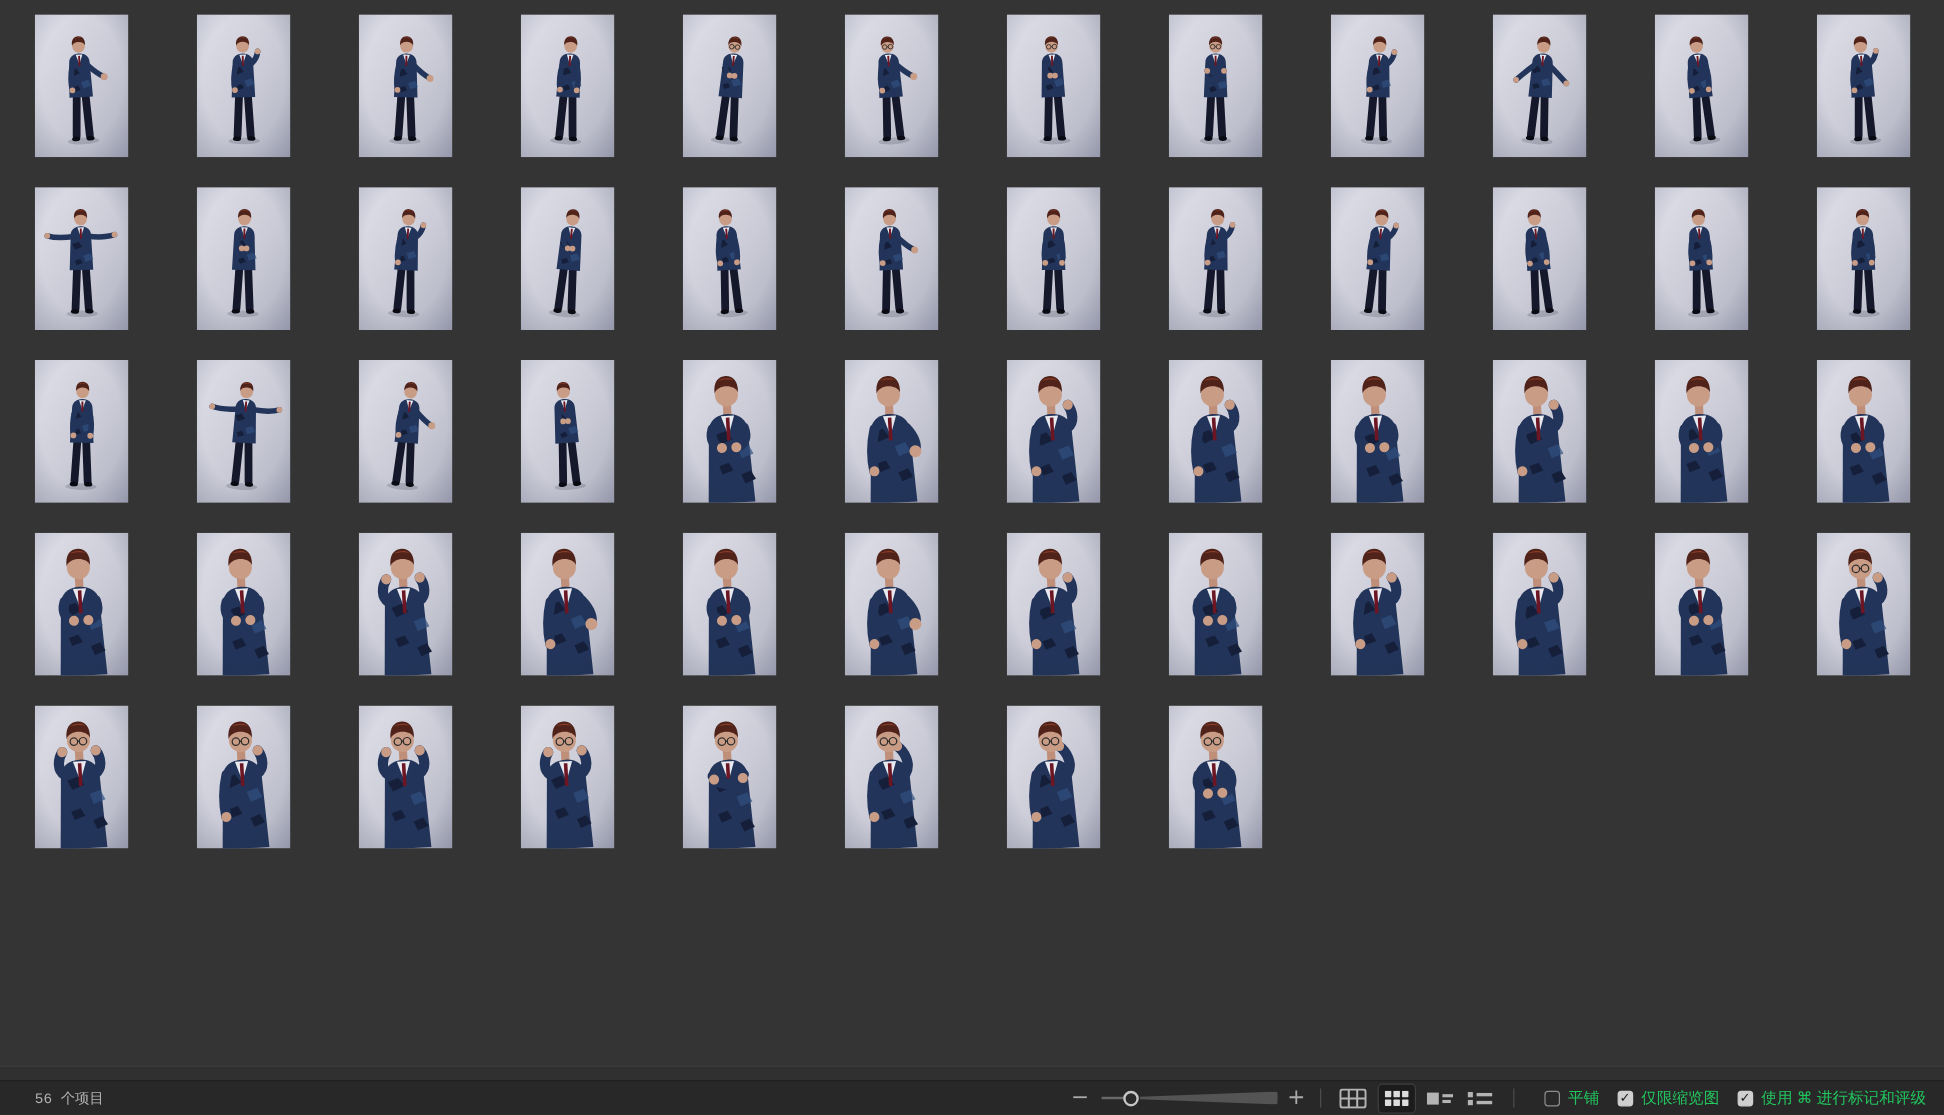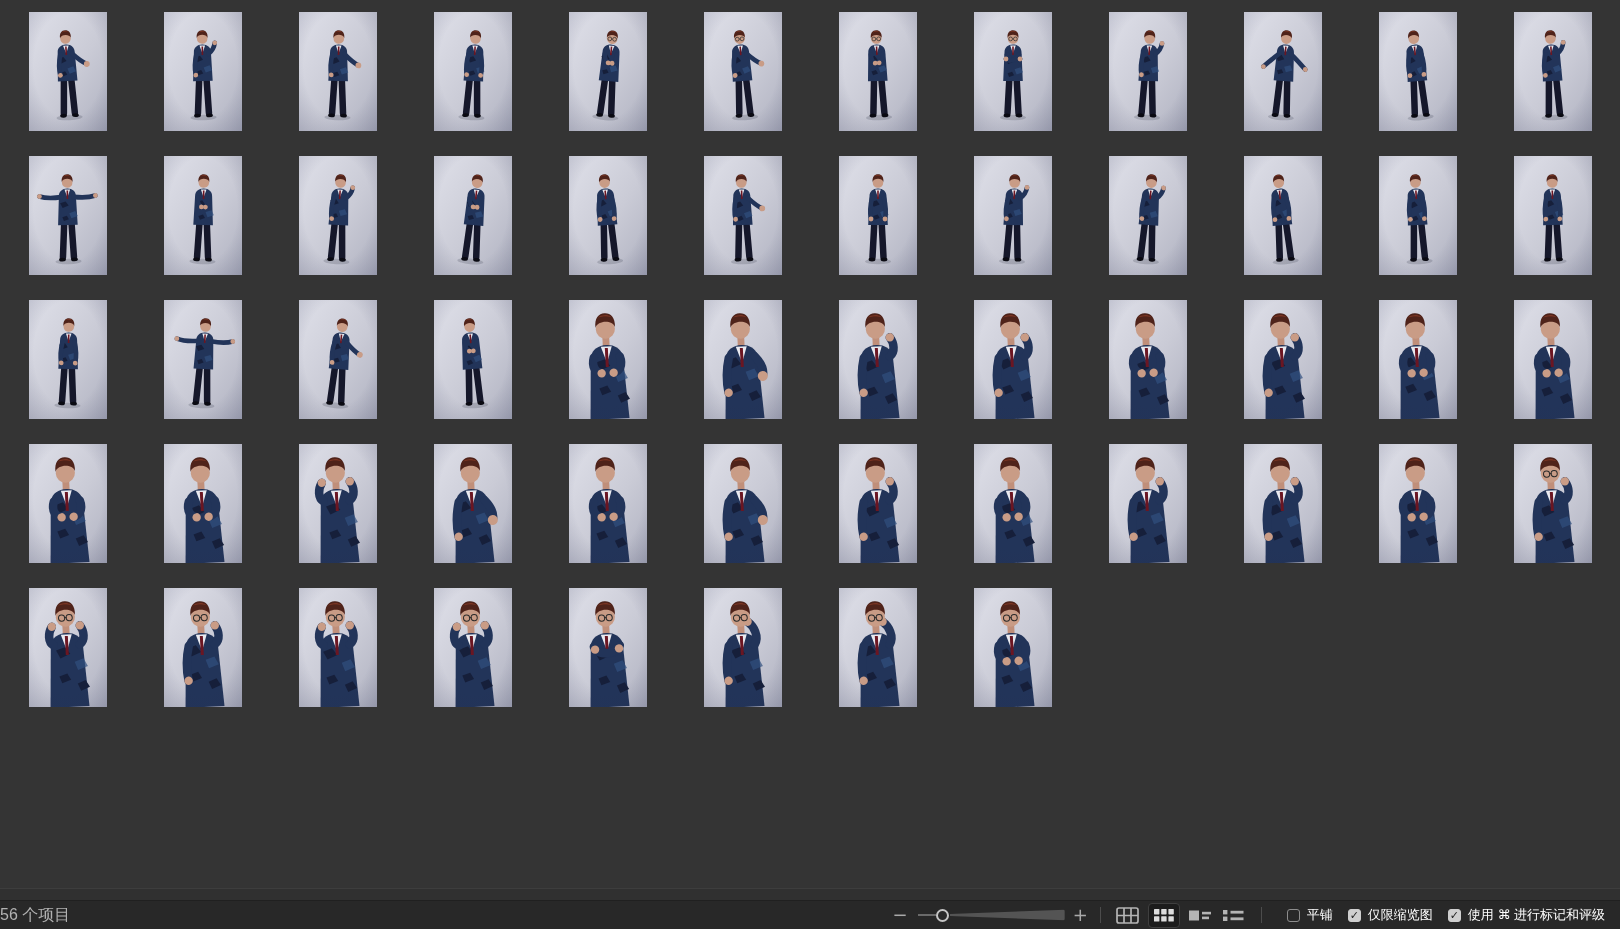--- a/index.html
+++ b/index.html
@@ -26,21 +26,21 @@
     position:absolute;top:888px;left:0;width:1620px;height:12px;
     background:#303030;border-top:1px solid #3d3d3d;box-sizing:border-box;
   }
 
   
   .statusbar{
     position:absolute;top:900px;left:0;width:1620px;height:29px;
     background:#282828;border-top:1px solid #202020;box-sizing:border-box;
     display:flex;align-items:center;color:#bdbdbd;
   }
-  .count{padding-left:0;font-size:16px;color:#b2b2b2;white-space:nowrap;}
+  .count{padding-left:29px;font-size:12px;color:#b2b2b2;white-space:nowrap;font-family:Liberation Mono, monospace;}
   .bar-right{margin-left:auto;display:flex;align-items:center;padding-right:15px;}
 
   .zoombtn{
     background:none;border:none;color:#a9a9a9;font-size:18px;line-height:1;
     padding:0 2px;cursor:pointer;font-family:"DejaVu Sans",sans-serif;
   }
   .slider{display:flex;align-items:center;height:16px;margin:0 6px 0 8px;cursor:pointer;}
   .track-thin{width:18px;height:2px;background:#6a6a6a;}
   .handle{
     width:9px;height:9px;border:2.5px solid #c6c6c6;border-radius:50%;
@@ -62,21 +62,21 @@
 
   .opt{display:flex;align-items:center;margin-left:15px;cursor:pointer;white-space:nowrap;}
   .cb{
     width:13px;height:13px;border-radius:3px;border:1.5px solid #8d8d8d;
     background:transparent;display:flex;align-items:center;justify-content:center;
     box-sizing:border-box;flex:none;
   }
   .cb.checked{background:#cfcfcf;border-color:#cfcfcf;}
   .cb .check{display:none;font-size:11px;font-weight:bold;color:#1d1d1d;line-height:1;}
   .cb.checked .check{display:block;}
-  .opt-label{margin-left:7px;font-size:13px;color:#ffffff;}
+  .opt-label{margin-left:7px;font-size:13px;color:#22c55e;}
 </style>
 </head>
 <body>
 
 <svg width="0" height="0" style="position:absolute" aria-hidden="true">
   <defs>
     <linearGradient id="pbg" x1="0" y1="0" x2="1" y2="1">
       <stop offset="0" stop-color="#dfe0e9"></stop>
       <stop offset="0.55" stop-color="#cacbd6"></stop>
       <stop offset="1" stop-color="#b0b2c1"></stop>

